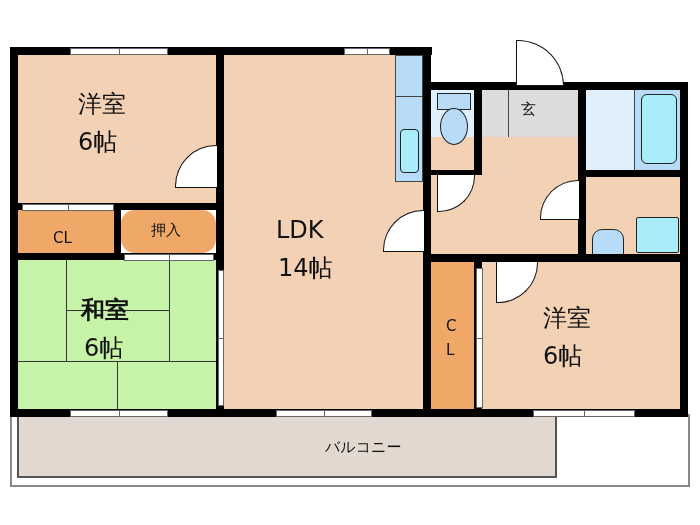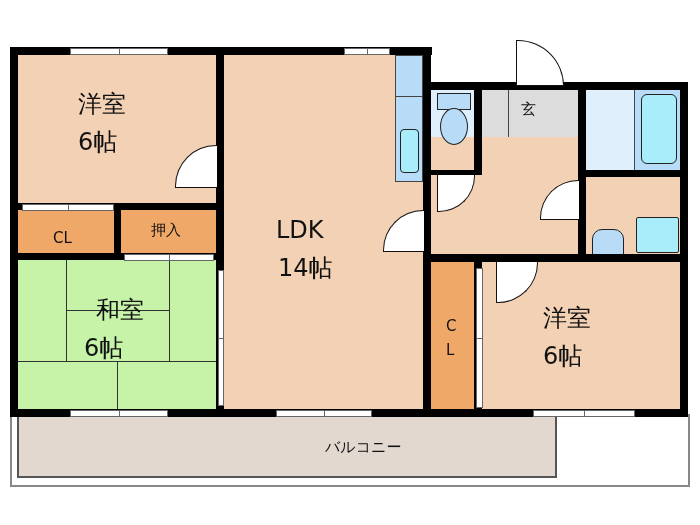--- a/index.html
+++ b/index.html
@@ -28,21 +28,21 @@
 
 <div class="abs balcony-outer" style="left:10px;top:414px;width:680px;height:73px;"></div>
 <div class="abs balcony" style="left:17px;top:414px;width:540px;height:64px;">
   <span class="label small" style="left:306px;top:24px;">バルコニー</span>
 </div>
 
 <div class="abs room-wood" style="left:18px;top:55px;width:198px;height:148px;"></div>
 <div class="abs room-closet" style="left:18px;top:210px;width:96px;height:43px;">
   <span class="label small" style="left:35px;top:13px;margin-top:8px;">CL</span>
 </div>
-<div class="abs room-closet" style="left:121px;top:210px;width:95px;height:43px;">
+<div class="abs room-closet" style="left:121px;top:210px;width:95px;height:43px;border-radius:14px;">
   <span class="label small" style="left:30px;top:13px;">押入</span>
 </div>
 <div class="abs room-tatami" style="left:18px;top:260px;width:198px;height:149px;"></div>
 <div class="abs room-wood" style="left:224px;top:55px;width:199px;height:354px;"></div>
 <div class="abs room-wet" style="left:431px;top:90px;width:43px;height:80px;"></div>
 <div class="abs room-entry" style="left:482px;top:90px;width:96px;height:47px;">
   <span class="label small" style="left:39px;top:12px;">玄</span>
 </div>
 <div class="abs" style="left:508px;top:90px;width:1px;height:47px;background:#444;"></div>
 <div class="abs room-wood" style="left:431px;top:137px;width:147px;height:117px;"></div>
@@ -102,18 +102,18 @@
 
 <div class="door" style="left:175px;top:145px;width:41px;height:41px;border-radius:41px 0 0 0;border-right:none;border-bottom:1.5px solid #111;"></div>
 <div class="door" style="left:383px;top:210px;width:40px;height:40px;border-radius:40px 0 0 0;border-right:none;"></div>
 <div class="door" style="left:437px;top:175px;width:36px;height:36px;border-radius:0 0 36px 0;border-left:1.5px solid #111;border-top:none;"></div>
 <div class="door" style="left:540px;top:180px;width:38px;height:38px;border-radius:38px 0 0 0;border-right:none;"></div>
 <div class="door" style="left:496px;top:262px;width:40px;height:40px;border-radius:0 0 40px 0;border-top:none;"></div>
 <div class="door" style="left:516px;top:40px;width:46px;height:44px;border-radius:0 46px 0 0;border-bottom:1.5px solid #111;"></div>
 
 <span class="label big" style="left:78px;top:92px;">洋室</span>
 <span class="label big" style="left:78px;top:130px;">6帖</span>
-<span class="label big" style="left:96px;top:298px;">和室</span>
+<span class="label big" style="left:81px;top:298px;font-weight:bold;">和室</span>
 <span class="label big" style="left:84px;top:336px;">6帖</span>
 <span class="label big" style="left:276px;top:218px;">LDK</span>
 <span class="label big" style="left:278px;top:256px;">14帖</span>
 <span class="label big" style="left:543px;top:306px;">洋室</span>
 <span class="label big" style="left:543px;top:344px;">6帖</span>
 
 </body></html>

